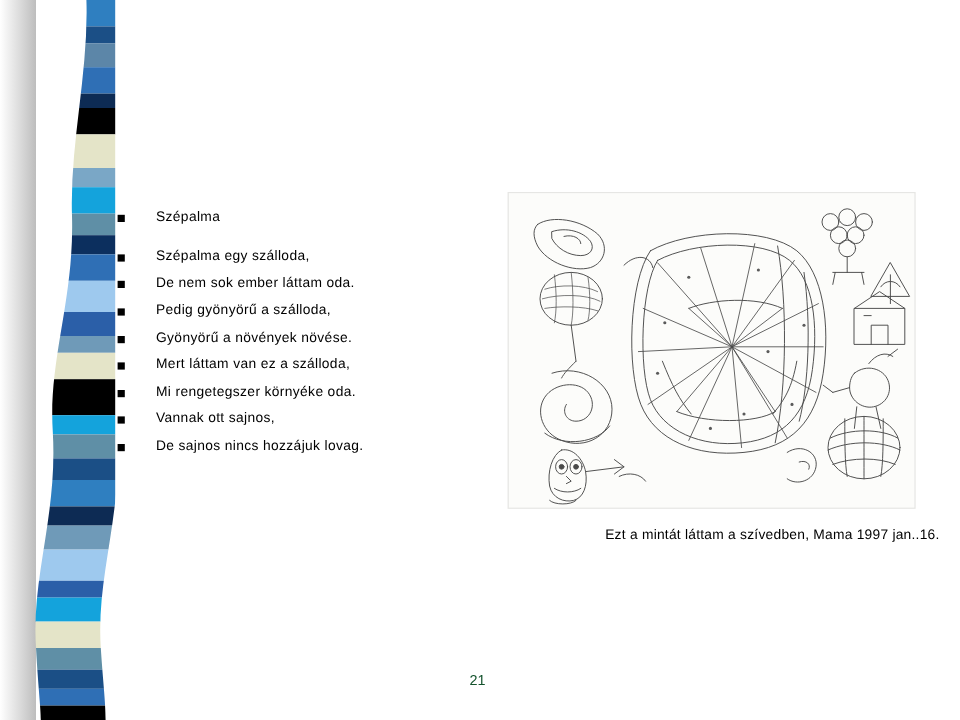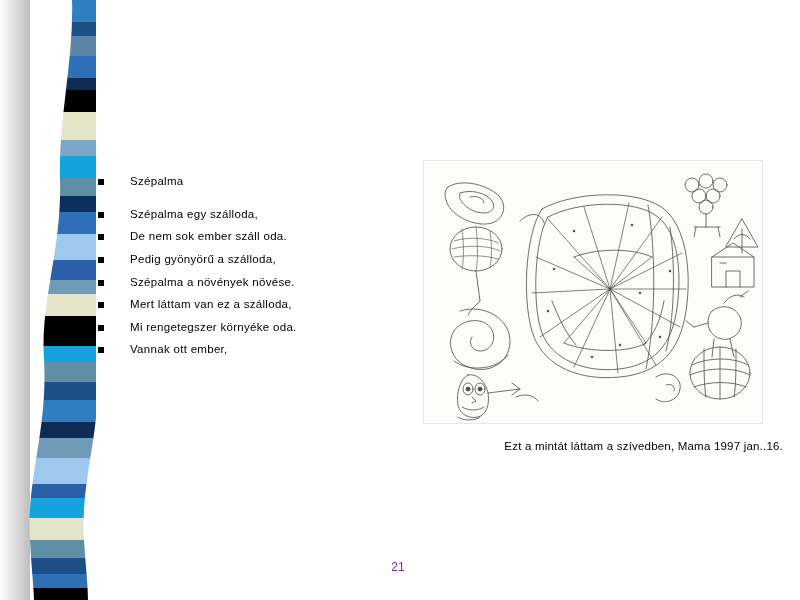--- a/index.html
+++ b/index.html
@@ -95,21 +95,21 @@
   }
 
   
   #page-number {
     position: absolute;
     left: 0;
     top: 560px;
     width: 620px;
     text-align: center;
     font-size: 12px;
-    color: #6d28d9;
+    color: #14532d;
   }
 </style>
 </head>
 <body>
 
 <div id="side-band">
   <svg width="96" height="600" viewBox="0 0 96 600" xmlns="http://www.w3.org/2000/svg" aria-hidden="true">
     <defs>
       <clipPath id="bandclip">
         <path d="M 20 0 L 72 0 C 74 60 58 120 60 180 C 62 250 40 300 44 360 C 48 430 26 480 30 540 C 32 575 34 590 34 600 L 88 600 C 88 585 86 570 84 540 C 80 480 102 430 98 360 C 94 300 116 250 114 180 C 112 120 128 60 126 0 Z"></path>
@@ -167,41 +167,45 @@
       <span class="bullet-mark"></span>
       <span class="bullet-text">Szépalma</span>
     </div>
 
     <div class="bullet-row">
       <span class="bullet-mark"></span>
       <span class="bullet-text">Szépalma egy szálloda,</span>
     </div>
     <div class="bullet-row">
       <span class="bullet-mark"></span>
-      <span class="bullet-text">De nem sok ember száll oda.</span>
+      <span class="bullet-text">De nem sok ember láttam oda.</span>
     </div>
     <div class="bullet-row">
       <span class="bullet-mark"></span>
       <span class="bullet-text">Pedig gyönyörű a szálloda,</span>
     </div>
     <div class="bullet-row">
       <span class="bullet-mark"></span>
-      <span class="bullet-text">Szépalma a növények növése.</span>
+      <span class="bullet-text">Gyönyörű a növények növése.</span>
     </div>
     <div class="bullet-row">
       <span class="bullet-mark"></span>
       <span class="bullet-text">Mert láttam van ez a szálloda,</span>
     </div>
     <div class="bullet-row">
       <span class="bullet-mark"></span>
       <span class="bullet-text">Mi rengetegszer környéke oda.</span>
     </div>
     <div class="bullet-row">
       <span class="bullet-mark"></span>
-      <span class="bullet-text">Vannak ott ember,</span>
+      <span class="bullet-text">Vannak ott sajnos,</span>
+    </div>
+    <div class="bullet-row">
+      <span class="bullet-mark"></span>
+      <span class="bullet-text">De sajnos nincs hozzájuk lovag.</span>
     </div>
 
   </div>
 
   <div id="drawing-frame">
     <svg width="338" height="262" viewBox="0 0 338 262" xmlns="http://www.w3.org/2000/svg" aria-hidden="true">
       <rect x="0" y="0" width="338" height="262" fill="#fcfcfa"></rect>
       <g stroke="#4a4a4a" fill="none" stroke-width="0.8" stroke-linecap="round">
 
         <path d="M118 48 C150 30 215 28 240 48 C262 66 268 110 262 150 C256 190 236 212 196 216 C156 220 122 206 110 176 C98 146 100 74 118 48 Z"></path>

